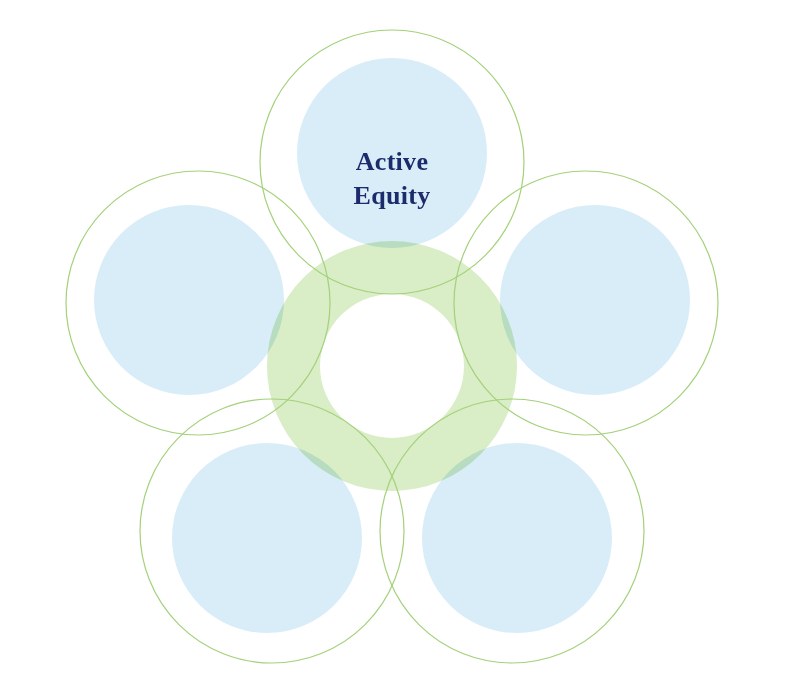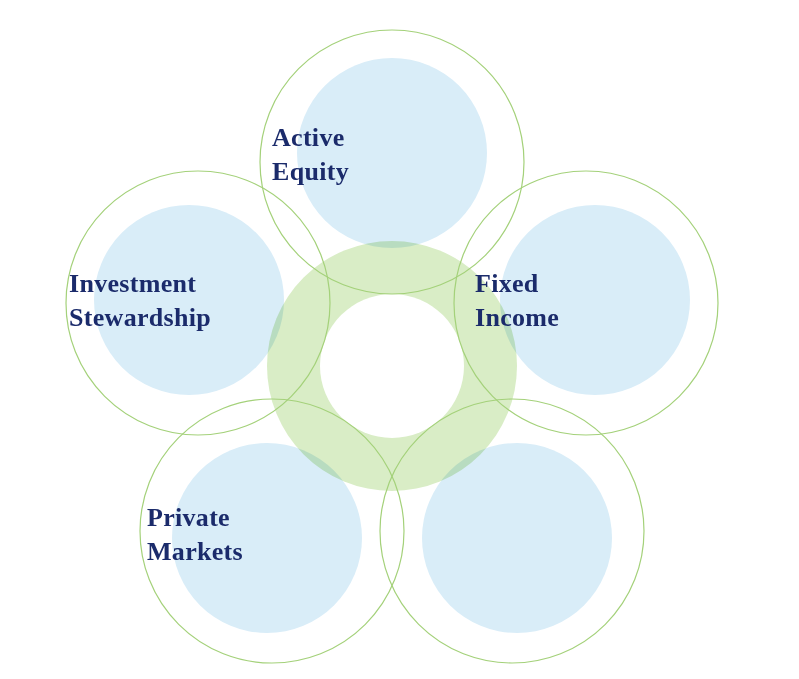--- a/index.html
+++ b/index.html
@@ -21,29 +21,30 @@
     top: 0;
     isolation: isolate;
   }
   .petal-blue {
     mix-blend-mode: multiply;
   }
   .petal-label {
     position: absolute;
     transform: translate(-50%, -50%);
     width: 240px;
-    text-align: left;
+    text-align: center;
     white-space: pre-line;
     font-family: "Liberation Serif", serif;
     font-weight: 700;
     font-size: 26px;
     line-height: 1.3;
     color: #1b2b6b;
     letter-spacing: 0.3px;
     pointer-events: none;
+    margin-top: 24px;
   }
   .lbl-top    { left: 392px; top: 155px; }
   .lbl-right  { left: 595px; top: 301px; }
   .lbl-bright { left: 517px; top: 535px; }
   .lbl-bleft  { left: 267px; top: 535px; }
   .lbl-left   { left: 189px; top: 301px; }
 </style>
 </head>
 <body>
 
@@ -62,20 +63,14 @@
 
     <circle cx="392" cy="162" r="132" fill="none" stroke-width="1.2" stroke="#a4d17a"></circle>
     <circle cx="586" cy="303" r="132" fill="none" stroke-width="1.2" stroke="#a4d17a"></circle>
     <circle cx="512" cy="531" r="132" fill="none" stroke-width="1.2" stroke="#a4d17a"></circle>
     <circle cx="272" cy="531" r="132" fill="none" stroke-width="1.2" stroke="#a4d17a"></circle>
     <circle cx="198" cy="303" r="132" fill="none" stroke-width="1.2" stroke="#a4d17a"></circle>
   </svg>
 
   <div class="petal-label lbl-top">Active
 Equity</div>
-  <div class="petal-label lbl-right">Fixed
-Income</div>
-  <div class="petal-label lbl-bleft">Private
-Markets</div>
-  <div class="petal-label lbl-left">Investment
-Stewardship</div>
 
 </div>
 
 </body></html>

